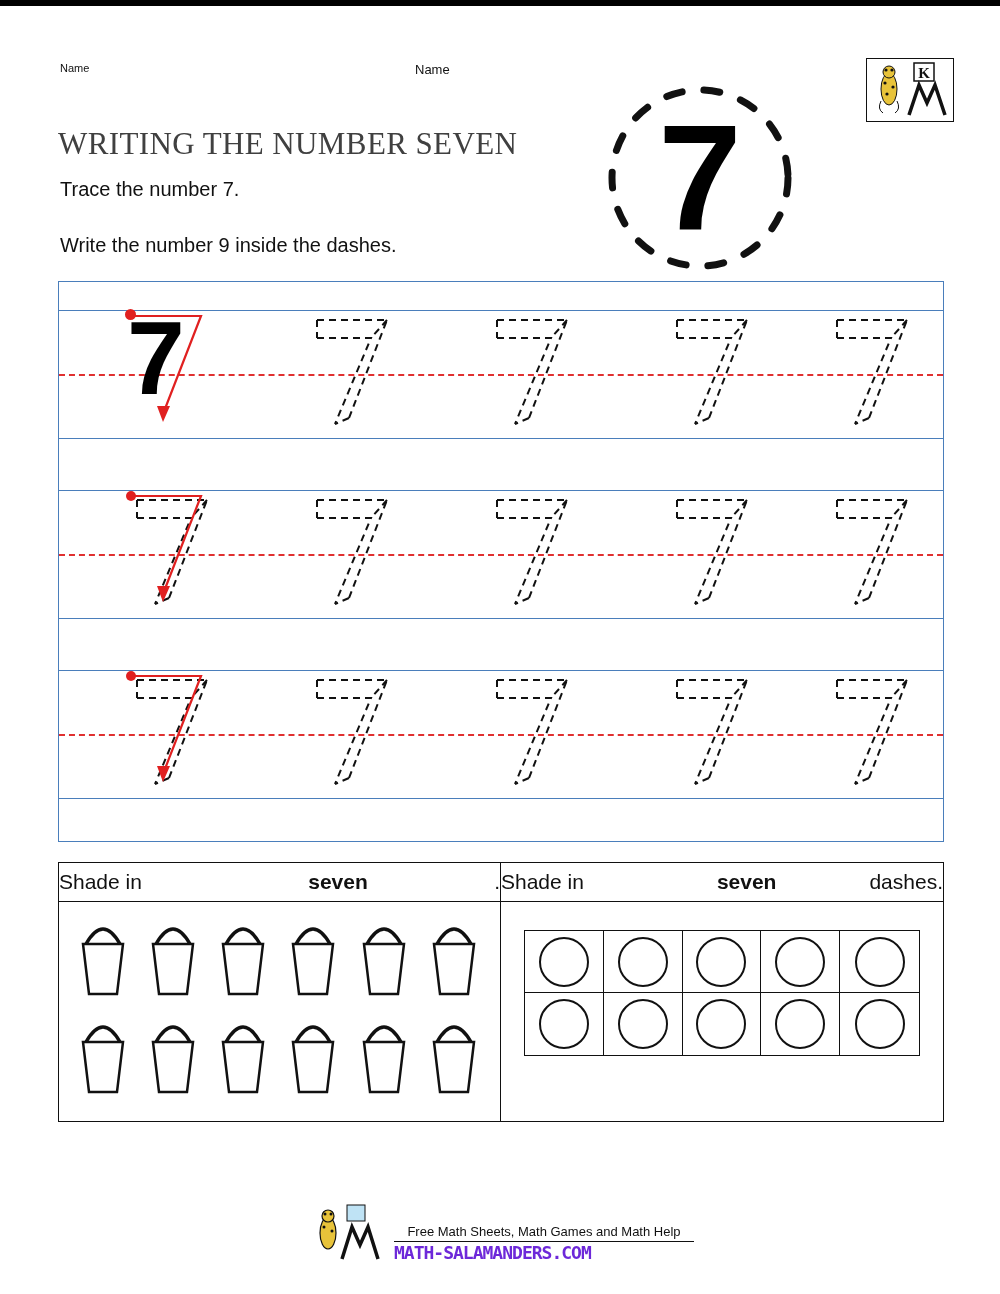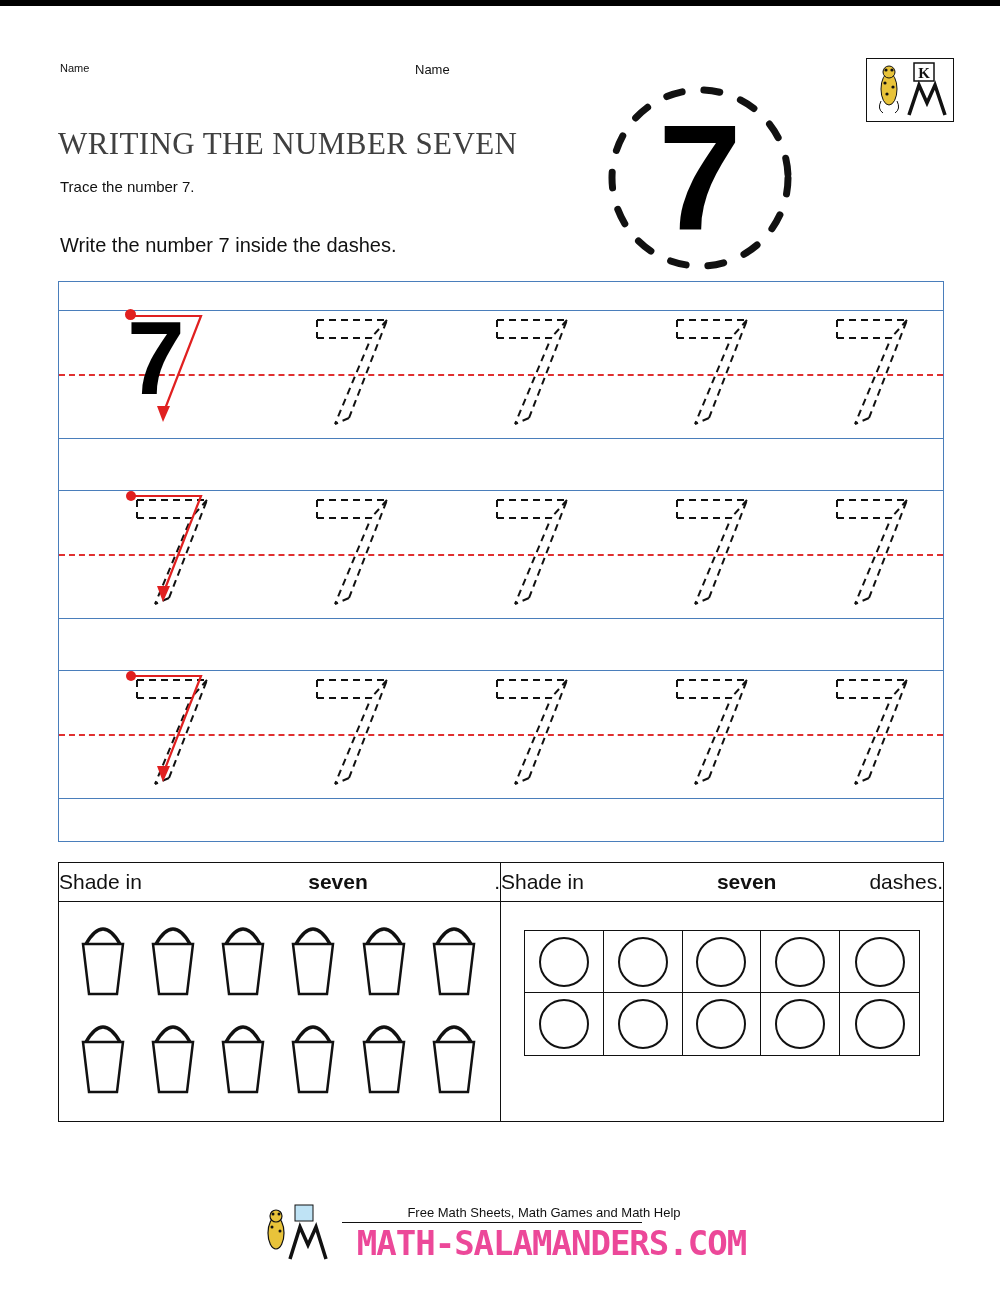--- a/index.html
+++ b/index.html
@@ -27,21 +27,21 @@
     border:1px solid #111;background:#fff;
   }
   .logo-box svg{display:block;}
 
   .title{
     position:absolute;left:58px;top:126px;
     font-family:"Liberation Serif", serif;
     font-size:31px;color:#404040;letter-spacing:.4px;font-weight:400;
   }
   .instr1{
-    position:absolute;left:60px;top:178px;font-size:15px;color:#111;
+    position:absolute;left:60px;top:178px;font-size:20px;color:#111;
   }
   .instr2{
     position:absolute;left:60px;top:234px;font-size:20px;color:#111;
   }
 
   
   .big-seven-wrap{position:absolute;left:600px;top:78px;width:200px;height:200px;}
   .big-seven{
     position:absolute;left:0;top:0;width:200px;height:200px;
     display:flex;align-items:center;justify-content:center;
@@ -102,21 +102,21 @@
 
   
   .footer{
     position:absolute;left:0;top:1190px;width:1000px;height:80px;
     display:flex;align-items:center;justify-content:center;flex-direction:column;
   }
   .footer-inner{display:flex;align-items:flex-end;gap:8px;}
   .foot-tag{font-size:13px;color:#111;text-align:center;}
   .foot-url{
     font-family:"DejaVu Sans Mono", monospace;
-    font-size:34px;font-weight:700;color:#ec4899;letter-spacing:-1px;margin-left:15px;
+    font-size:18px;font-weight:700;color:#6d28d9;letter-spacing:-1px;
   }
   .foot-rule{width:300px;height:0;border-top:1px solid #111;margin-top:2px;}
 </style>
 </head>
 <body>
 
 <div class="top-rule"></div>
 
 <div class="sheet">
 
@@ -143,21 +143,21 @@
 
       <rect x="47" y="4" width="20" height="18" fill="none" stroke="#111" stroke-width="1.5"></rect>
       <text x="57" y="19" font-family="Liberation Serif, serif" font-size="15" font-weight="700" text-anchor="middle" fill="#111">K</text>
 
       <path d="M42 56 L52 26 L60 44 L68 26 L78 56" fill="none" stroke="#111" stroke-width="3.5"></path>
     </svg>
   </div>
 
   <div class="title">WRITING THE NUMBER SEVEN</div>
   <div class="instr1">Trace the number 7.</div>
-  <div class="instr2">Write the number 7 inside the dashes.</div>
+  <div class="instr2">Write the number 9 inside the dashes.</div>
 
   <div class="big-seven-wrap">
     <svg width="200" height="200" viewBox="0 0 200 200">
       <circle cx="100" cy="100" r="88" fill="none" stroke="#111" stroke-width="7" stroke-dasharray="16 22" stroke-linecap="round"></circle>
     </svg>
     <div class="big-seven">7</div>
   </div>
 
   <div class="trace-panel">
 

